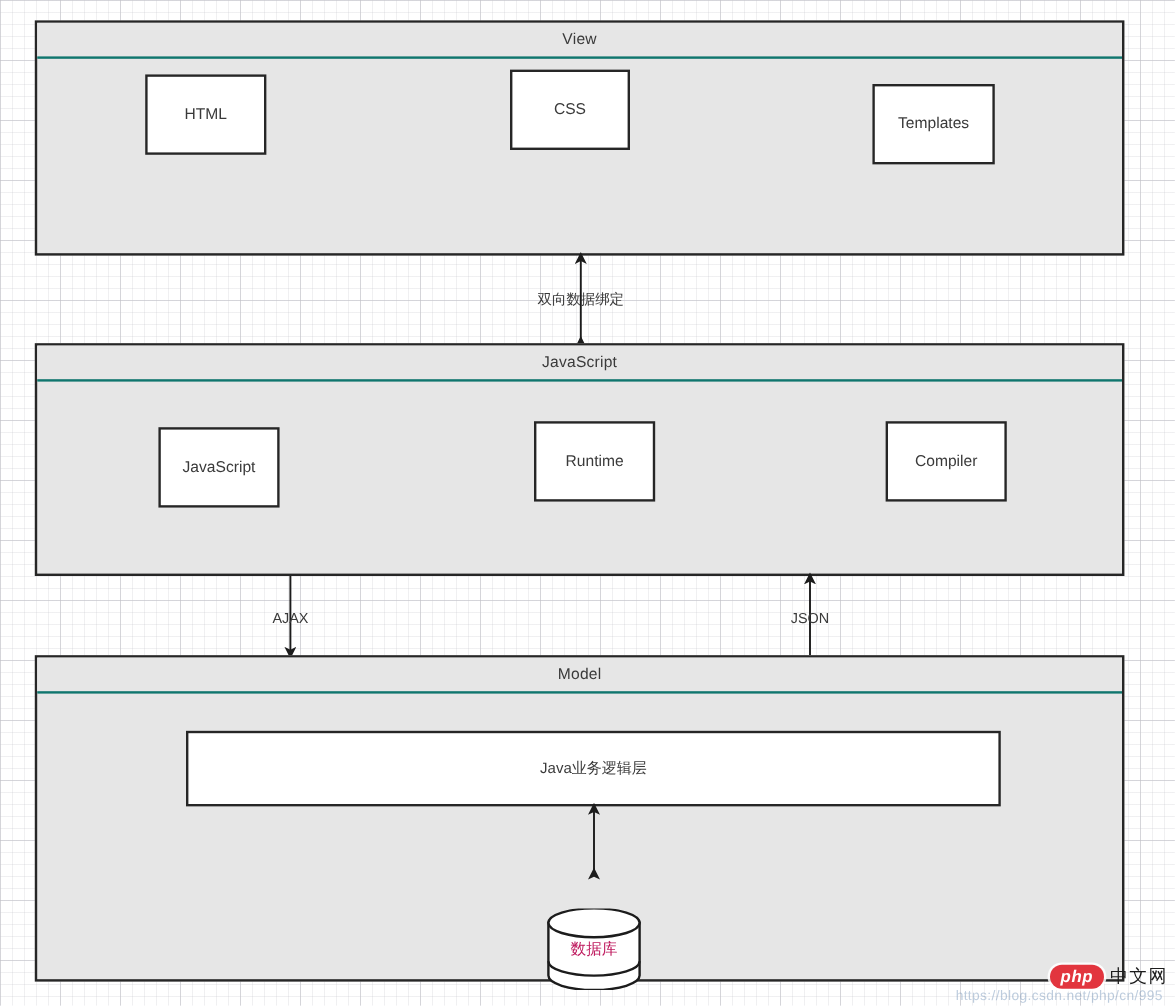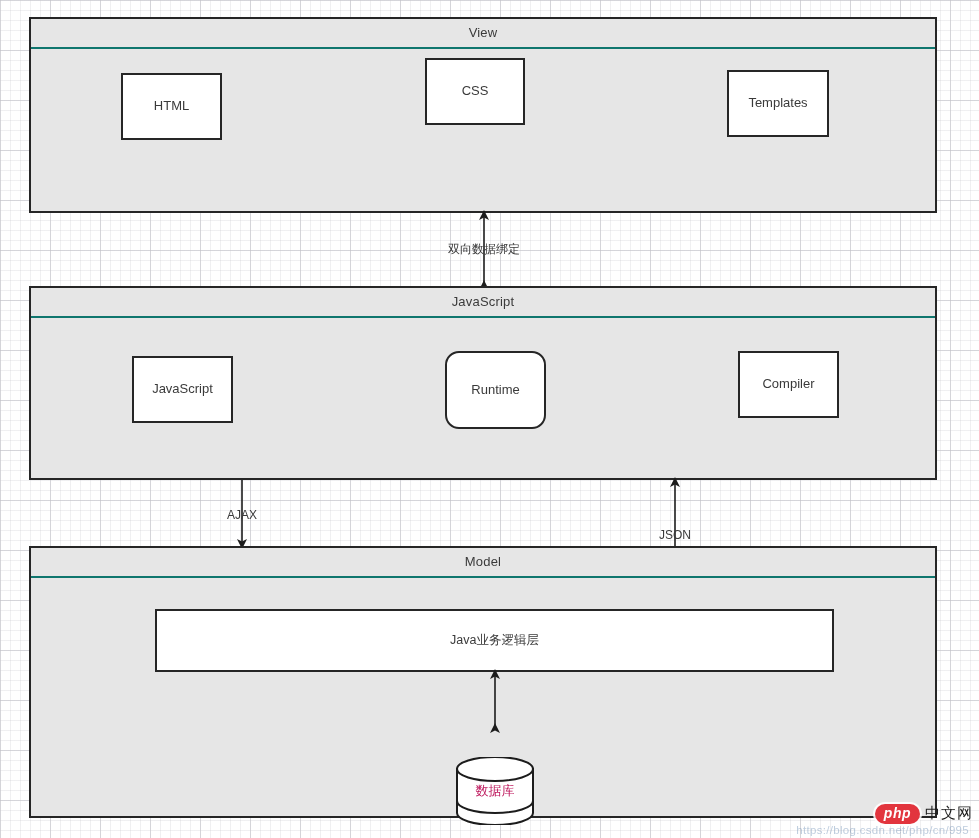--- a/index.html
+++ b/index.html
@@ -148,21 +148,21 @@
   }
 </style>
 </head>
 <body>
 
 <div id="canvas">
 
   <div class="layer" style="left:29px; top:17px; width:908px; height:196px;">
     <div class="layer-header">View</div>
     <div class="layer-body">
-      <div class="node" style="left:90px; top:24px; width:101px; height:67px;">
+      <div class="node" style="left:90px; top:13px; width:101px; height:67px;">
         <span>HTML</span>
       </div>
       <div class="node" style="left:394px; top:9px; width:100px; height:67px;">
         <span>CSS</span>
       </div>
       <div class="node" style="left:696px; top:9px; width:102px; height:67px;margin-top:12px;">
         <span>Templates</span>
       </div>
     </div>
   </div>
@@ -183,21 +183,21 @@
   <div class="conn-label" style="left:436px; top:241px; width:96px;">
     <span>双向数据绑定</span>
   </div>
 
   <div class="layer" style="left:29px; top:286px; width:908px; height:194px;">
     <div class="layer-header">JavaScript</div>
     <div class="layer-body">
       <div class="node" style="left:101px; top:38px; width:101px; height:67px;">
         <span>JavaScript</span>
       </div>
-      <div class="node" style="left:414px; top:33px; width:101px; height:78px;border-radius:14px;">
+      <div class="node" style="left:414px; top:33px; width:101px; height:67px;">
         <span>Runtime</span>
       </div>
       <div class="node" style="left:707px; top:33px; width:101px; height:67px;">
         <span>Compiler</span>
       </div>
     </div>
   </div>
 
   <div class="conn" style="left:234px; top:480px; width:16px; height:66px;">
     <svg width="16" height="66" viewBox="0 0 16 66" aria-hidden="true">
@@ -206,21 +206,21 @@
   </div>
   <div class="conn-label" style="left:202px; top:508px; width:80px;">
     <span>AJAX</span>
   </div>
 
   <div class="conn" style="left:667px; top:480px; width:16px; height:66px;">
     <svg width="16" height="66" viewBox="0 0 16 66" aria-hidden="true">
       <line x1="8" y1="66" x2="8" y2="2" stroke="#1c1c1c" stroke-width="1.6" marker-end="url(#arrowUp)"></line>
     </svg>
   </div>
-  <div class="conn-label" style="left:635px; top:528px; width:80px;">
+  <div class="conn-label" style="left:635px; top:508px; width:80px;">
     <span>JSON</span>
   </div>
 
   <div class="layer" style="left:29px; top:546px; width:908px; height:272px;">
     <div class="layer-header">Model</div>
     <div class="layer-body">
 
       <div class="node wide" style="left:124px; top:31px; width:679px; height:63px; flex-direction:row;">
         <span>Java</span>
         <span>业务逻辑层</span>

